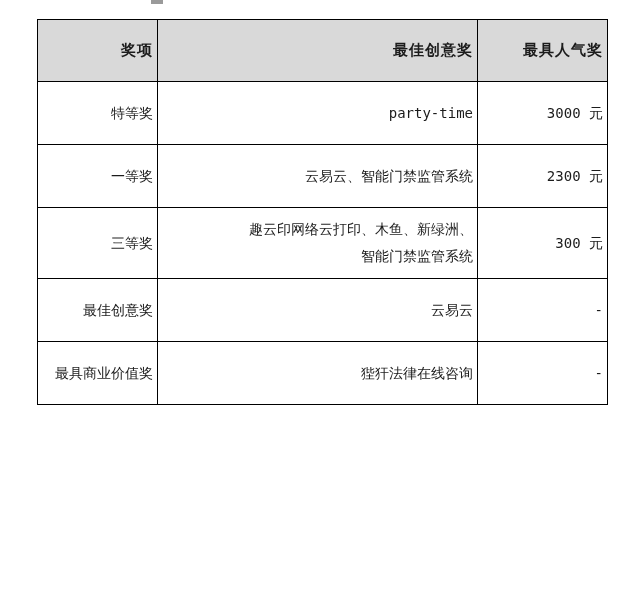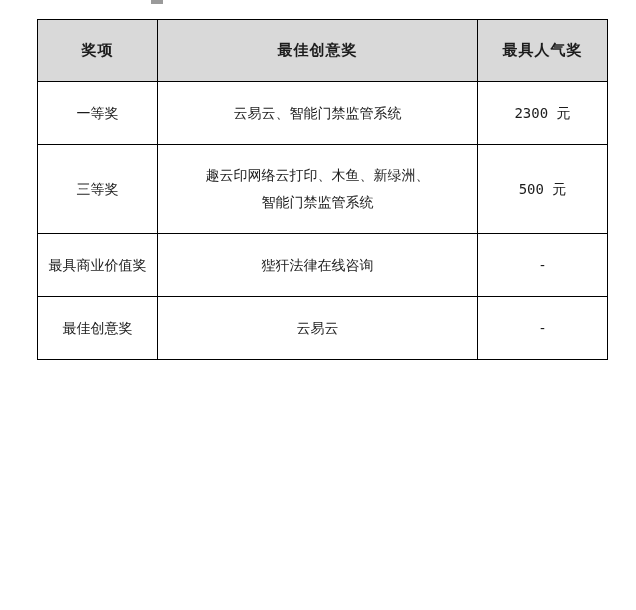--- a/index.html
+++ b/index.html
@@ -32,23 +32,23 @@
     border-collapse: collapse;
     table-layout: fixed;
     width: 570px;
   }
   table.awards col.c-award { width: 120px; }
   table.awards col.c-team  { width: 320px; }
   table.awards col.c-fund  { width: 130px; }
   table.awards th,
   table.awards td {
     border: 1px solid #000000;
-    text-align: center;
+    text-align: right;
     vertical-align: middle;
-    padding: 17px 4px;
+    padding: 8px 4px;
     box-sizing: border-box;
   }
   table.awards thead tr { height: 62px; }
   table.awards tbody tr { height: 63px; }
   table.awards th {
     background: #d9d9d9;
     font-size: 15px;
     font-weight: bold;
     letter-spacing: 1px;
   }
@@ -75,35 +75,40 @@
     </colgroup>
     <thead>
       <tr>
         <th>奖项</th>
         <th>最佳创意奖</th>
         <th>最具人气奖</th>
       </tr>
     </thead>
     <tbody>
       <tr>
+        <td class="award-cell">特等奖</td>
+        <td class="team-cell">party-time</td>
+        <td class="fund-cell">3000 元</td>
+      </tr>
+      <tr>
         <td class="award-cell">一等奖</td>
         <td class="team-cell">云易云、智能门禁监管系统</td>
         <td class="fund-cell">2300 元</td>
       </tr>
       <tr>
         <td class="award-cell">三等奖</td>
         <td class="team-cell">趣云印网络云打印、木鱼、新绿洲、
 智能门禁监管系统</td>
-        <td class="fund-cell">500 元</td>
+        <td class="fund-cell">300 元</td>
+      </tr>
+      <tr>
+        <td class="award-cell">最佳创意奖</td>
+        <td class="team-cell">云易云</td>
+        <td class="fund-cell">-</td>
       </tr>
       <tr>
         <td class="award-cell">最具商业价值奖</td>
         <td class="team-cell">狴犴法律在线咨询</td>
-        <td class="fund-cell">-</td>
-      </tr>
-      <tr>
-        <td class="award-cell">最佳创意奖</td>
-        <td class="team-cell">云易云</td>
         <td class="fund-cell">-</td>
       </tr>
     </tbody>
   </table>
 </div>
 
 </body></html>

